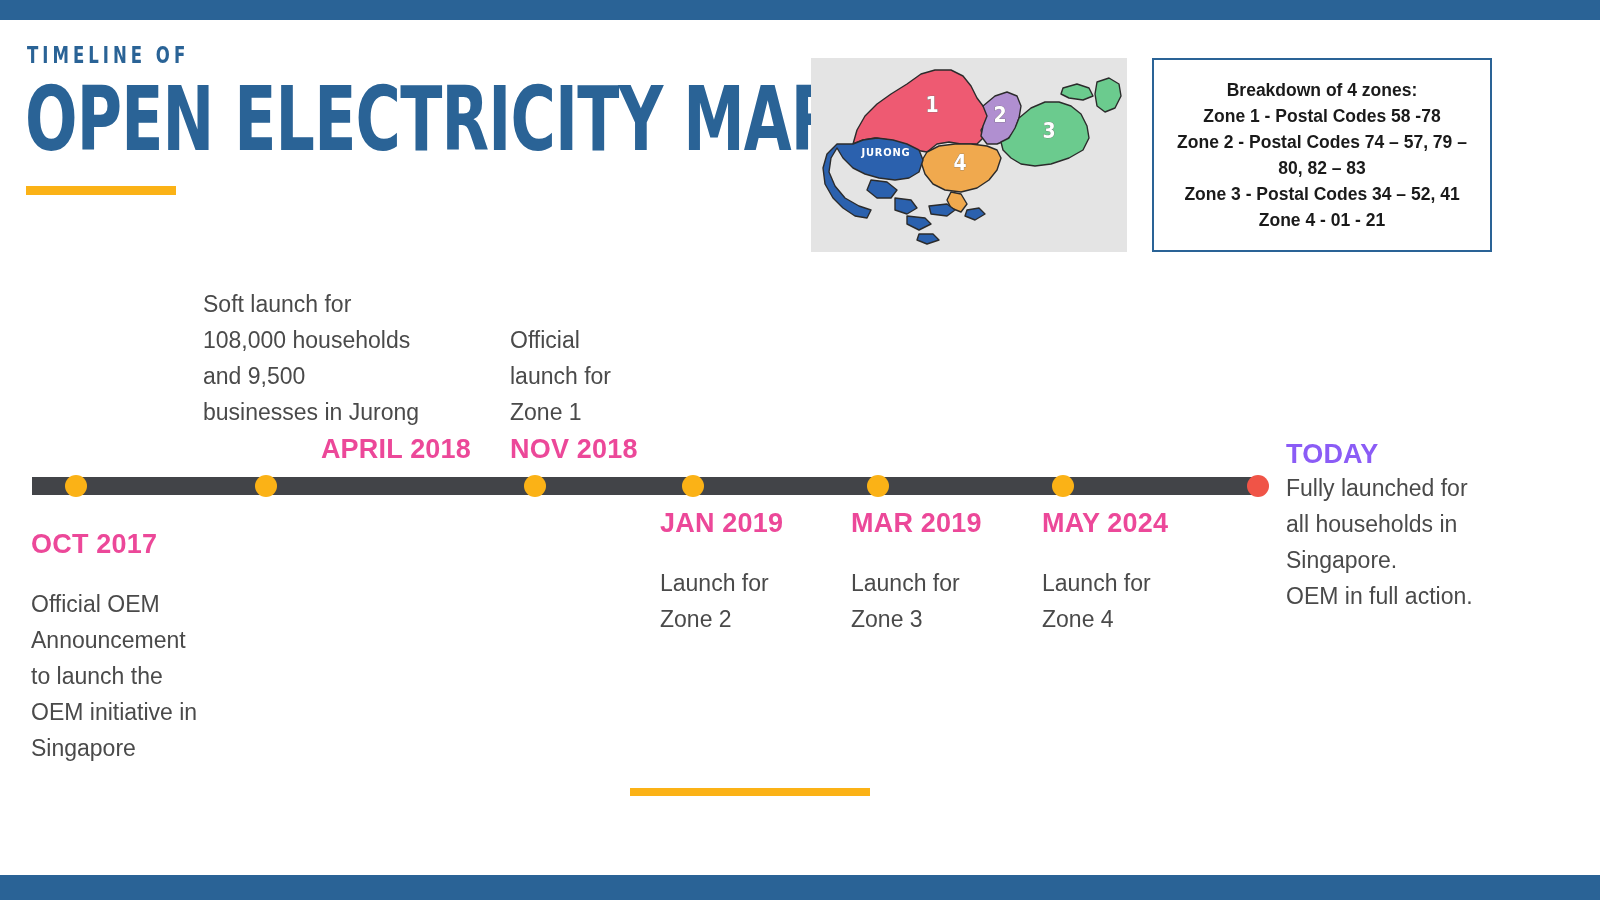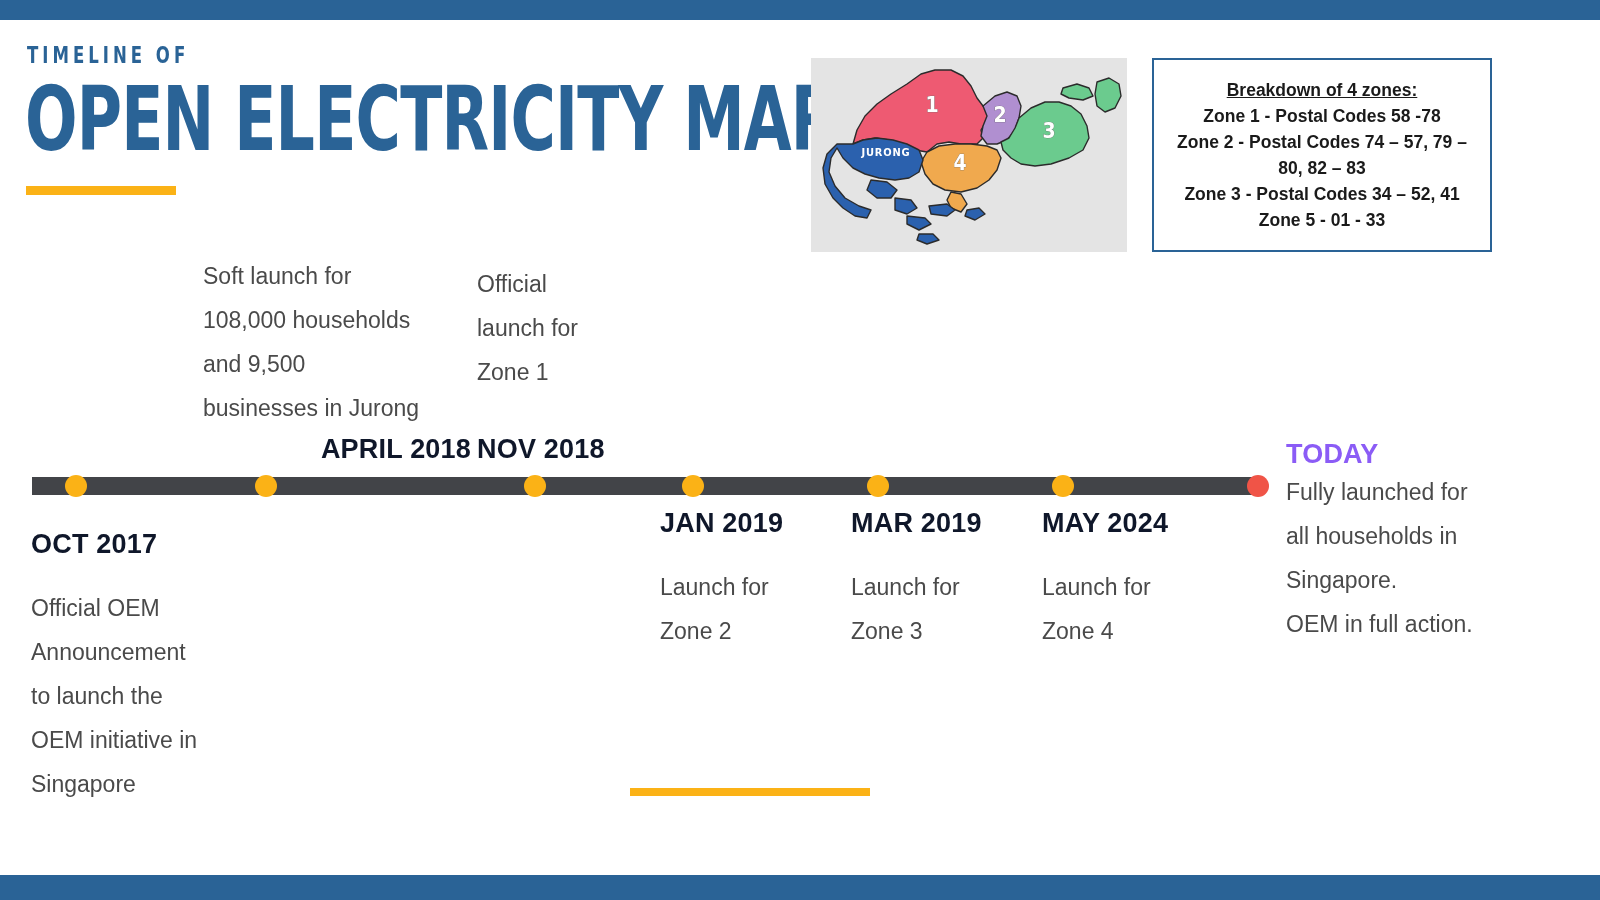--- a/index.html
+++ b/index.html
@@ -81,48 +81,48 @@
   }
   .legend-inner {
     text-align: center;
     font-family: "Liberation Sans", sans-serif;
     font-size: 17.5px;
     line-height: 26px;
     color: #1a1a1a;
     font-weight: 600;
     padding: 0 8px;
   }
-  .legend-inner .lg-head { font-weight: 700; text-decoration: underline; }
+  .legend-inner .lg-head { font-weight: 700; }
 
   
   .rail {
     position: absolute; left: 32px; top: 477px;
     width: 1230px; height: 18px;
     background: #424448;
   }
   .dot {
     position: absolute; width: 22px; height: 22px; border-radius: 50%;
     background: #FBB216; top: 475px; margin-left: -11px;
   }
   .dot.today { background: #F05447; }
 
   .ev { position: absolute; }
   .ev-date {
     font-family: "Liberation Sans", sans-serif;
     font-weight: 700;
     font-size: 27px;
-    color: #0f172a;
+    color: #ec4899;
     letter-spacing: 0.2px;
     white-space: nowrap;
   }
   .ev-date.red { color: #8b5cf6; }
   .ev-desc {
     font-family: "Liberation Sans", sans-serif;
     font-size: 23px;
-    line-height: 44px;
+    line-height: 36px;
     color: #4A4A4A;
   }
 
   
   .ev.above { display: flex; flex-direction: column; justify-content: flex-end; }
   .ev.above .ev-desc { margin-bottom: 4px; }
   .ev.below .ev-desc { margin-top: 26px; }
 </style>
 </head>
 <body>
@@ -177,40 +177,40 @@
     </svg>
   </div>
 
   <div class="legend-panel">
     <div class="legend-inner">
       <div class="lg-head">Breakdown of 4 zones:</div>
       <div>Zone 1 - Postal Codes 58 -78</div>
       <div>Zone 2 - Postal Codes 74 – 57, 79 –</div>
       <div>80, 82 – 83</div>
       <div>Zone 3 - Postal Codes 34 – 52, 41</div>
-      <div>Zone 5 - 01 - 33</div>
+      <div>Zone 4 - 01 - 21</div>
     </div>
   </div>
 
   <div class="rail"></div>
 
   <div class="dot" style="left:76px;"></div>
   <div class="dot" style="left:266px;"></div>
   <div class="dot" style="left:535px;"></div>
   <div class="dot" style="left:693px;"></div>
   <div class="dot" style="left:878px;"></div>
   <div class="dot" style="left:1063px;"></div>
   <div class="dot today" style="left:1258px;"></div>
 
   <div class="ev above" style="left:203px; top:275px; width:290px; height:190px;">
     <div class="ev-desc">Soft launch for<br>108,000 households<br>and 9,500<br>businesses in Jurong</div>
     <div class="ev-date" style="text-align:right; padding-right:22px;">APRIL 2018</div>
   </div>
 
-  <div class="ev above" style="left:477px; top:311px; width:200px; height:154px;gap:36px;">
+  <div class="ev above" style="left:510px; top:311px; width:200px; height:154px;">
     <div class="ev-desc">Official<br>launch for<br>Zone 1</div>
     <div class="ev-date">NOV 2018</div>
   </div>
 
   <div class="ev below" style="left:31px; top:529px; width:250px;">
     <div class="ev-date">OCT 2017</div>
     <div class="ev-desc">Official OEM<br>Announcement<br>to launch the<br>OEM initiative in<br>Singapore</div>
   </div>
 
   <div class="ev below" style="left:660px; top:508px; width:175px;">

